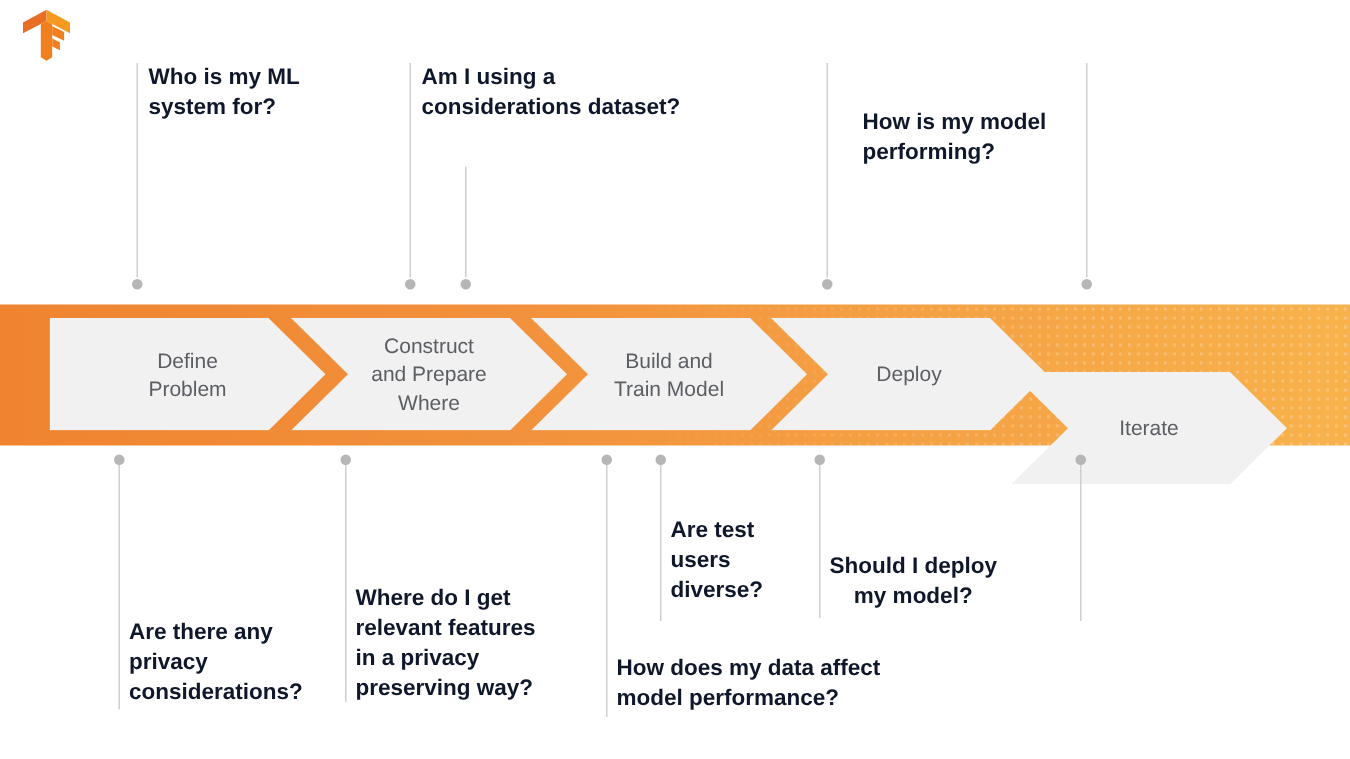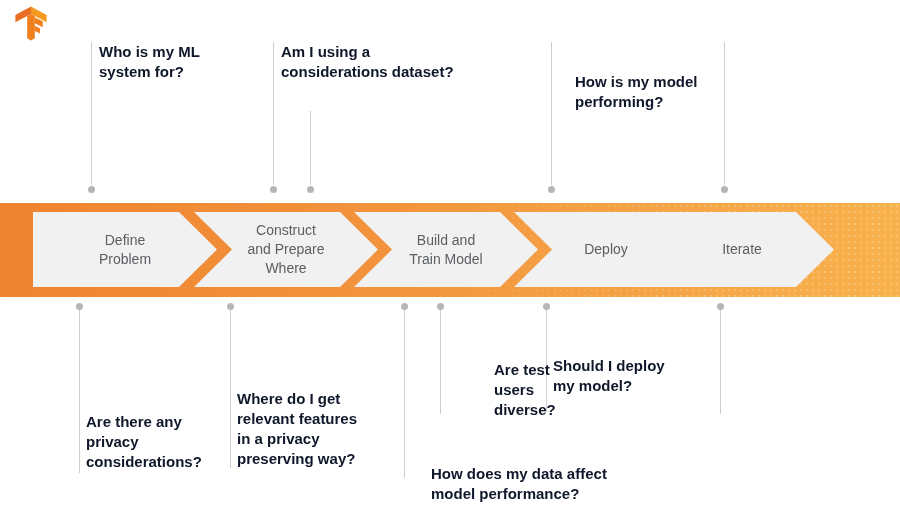--- a/index.html
+++ b/index.html
@@ -27,21 +27,21 @@
   
   .chevron {
     position:absolute; top:212px; height:75px; width:184px; background:#f1f1f1;
   }
   .chev-first { clip-path:polygon(0 0, 146px 0, 100% 50%, 146px 100%, 0 100%); }
   .chev-next  { clip-path:polygon(0 0, 146px 0, 100% 50%, 146px 100%, 0 100%, 38px 50%); }
   .c1 { left:33px;  }
   .c2 { left:194px; }
   .c3 { left:354px; }
   .c4 { left:514px; }
-  .c5 { left:650px; }
+  .c5 { left:674px;margin-top:36px; }
   .stage-label {
     position:absolute; inset:0; display:flex; align-items:center; justify-content:center;
     text-align:center; color:#5b5e62; font-size:14px; line-height:19px; white-space:pre-line;
   }
 
   
   .vline { position:absolute; width:1px; background:#cfcfcf; }
   .dot   { position:absolute; width:7px; height:7px; border-radius:50%; background:#b6b6b6; }
 
   .lt1 { left:91px;  top:42px;  height:143px; }
@@ -73,23 +73,23 @@
     position:absolute; color:#0f172a; font-weight:bold; font-size:15px;
     line-height:20px; white-space:pre-line;
   }
   .tq1 { left:99px;  top:42px;  }
   .tq2 { left:281px; top:42px;  }
   .tq3 { left:318px; top:111px; }
   .tq4 { left:575px; top:42px;margin-top:30px;  }
   .tq5 { left:732px; top:42px;  }
   .bq1 { left:86px;  top:412px; }
   .bq2 { left:237px; top:389px; }
-  .bq3 { left:431px; top:436px;margin-top:28px; }
-  .bq4 { left:447px; top:360px;margin-left:47px; }
-  .bq5 { left:553px; top:356px; }
+  .bq3 { left:411px; top:436px; }
+  .bq4 { left:447px; top:344px; }
+  .bq5 { left:553px; top:368px;text-align:center; }
   .bq6 { left:727px; top:354px; }
 </style>
 </head>
 <body>
 
 <div class="canvas">
 
   <svg class="logo" viewBox="0 0 32 34" aria-hidden="true">
     <polygon points="16,0.5 2,8 2,14.5 16,7.2" fill="#e96e25"></polygon>
     <polygon points="16,0.5 30,8 30,14.5 16,7.2" fill="#f59a20"></polygon>

